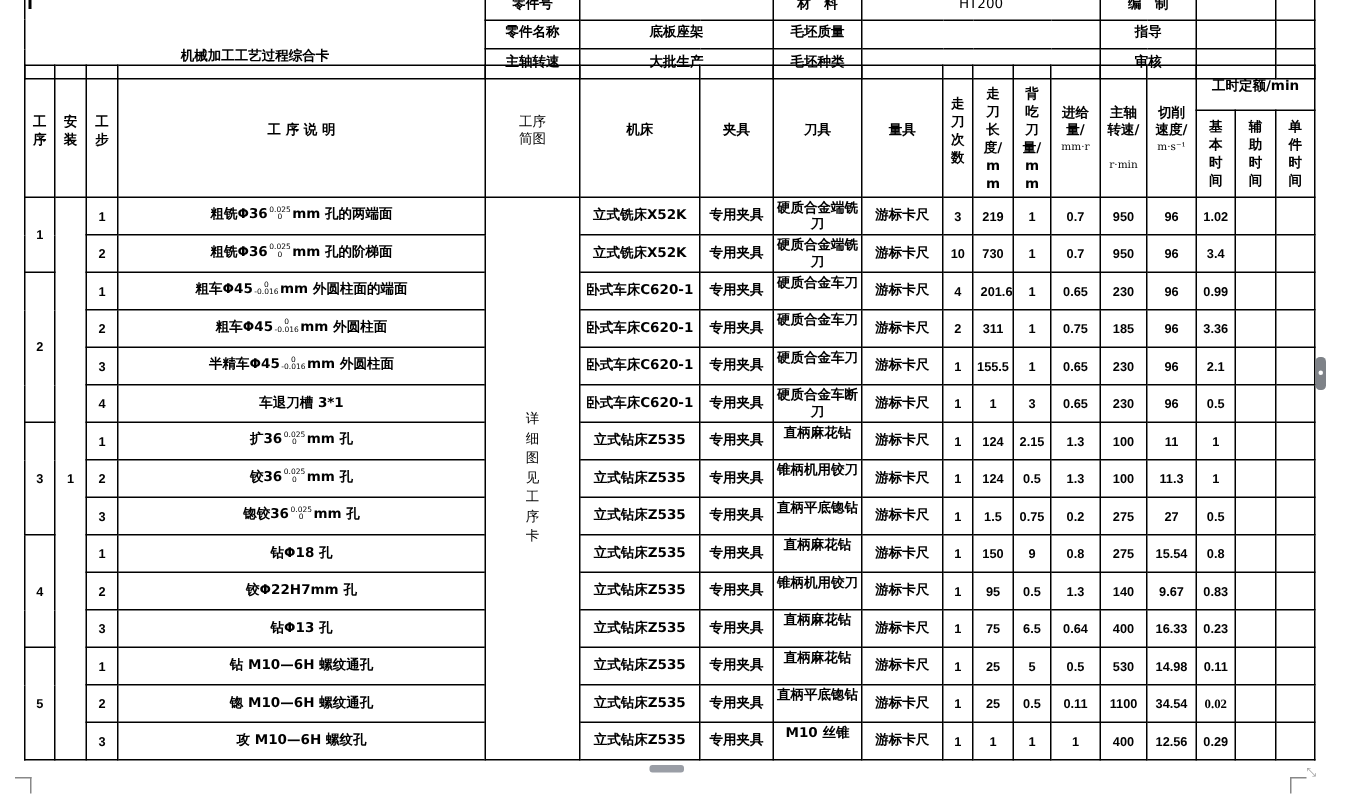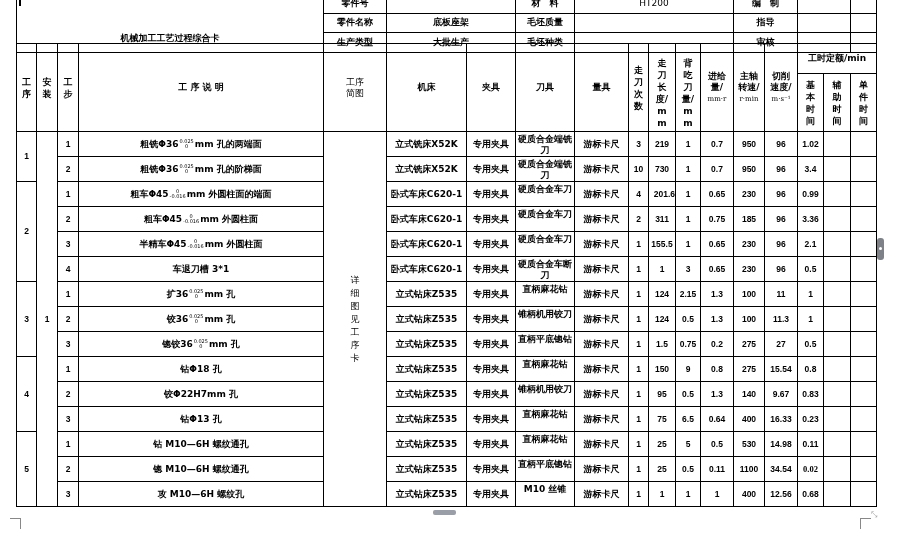--- a/index.html
+++ b/index.html
@@ -63,21 +63,21 @@
     <tr>
       <td>零件名称</td>
       <td colspan="2">底板座架</td>
       <td>毛坯质量</td>
       <td colspan="5"></td>
       <td colspan="2">指导</td>
       <td colspan="2"></td>
       <td></td>
     </tr>
     <tr>
-      <td>生产类型</td>
+      <td>主轴转速</td>
       <td colspan="2">大批生产</td>
       <td>毛坯种类</td>
       <td colspan="5"></td>
       <td colspan="2">审核</td>
       <td colspan="2"></td>
       <td></td>
     </tr>
   </tbody>
     </table>
 
@@ -114,21 +114,21 @@
         <td rowspan="2">刀具</td>
         <td rowspan="2">量具</td>
         <td rowspan="2"><span class="stack">走刀次数</span></td>
         <td rowspan="2" style="vertical-align:bottom;padding-bottom:2px;"><span class="stack" style="width:14px;">走刀长度/mm</span></td>
         <td rowspan="2" style="vertical-align:bottom;padding-bottom:2px;"><span class="stack" style="width:14px;">背吃刀量/mm</span></td>
         <td rowspan="2">
           <span class="wrap2" style="width:22px;margin:0 auto;">进给量/</span>
           <span class="unit">mm·r</span>
         </td>
         <td rowspan="2">
-          <span class="wrap2" style="width:22px;margin:0 auto;">主轴转速/</span>
+          <span class="wrap2" style="width:22px;margin:12px auto;">主轴转速/</span>
           <span class="unit">r·min</span>
         </td>
         <td rowspan="2">
           <span class="wrap2" style="width:22px;margin:0 auto;">切削速度/</span>
           <span class="unit">m·s⁻¹</span>
         </td>
         <td colspan="3">工时定额/min</td>
       </tr>
       <tr style="height:58px;">
         <td><span class="stack">基本时间</span></td>
@@ -412,21 +412,21 @@
           <td>立式钻床Z535</td>
           <td>专用夹具</td>
           <td class="tl">M10 丝锥</td>
           <td>游标卡尺</td>
           <td class="num">1</td>
           <td class="num" style="word-break:break-all;">1</td>
           <td class="num">1</td>
           <td class="num">1</td>
           <td class="num">400</td>
           <td class="num">12.56</td>
-          <td class="num" style="word-break:break-all;padding:0 4px;">0.68</td>
+          <td class="num" style="word-break:break-all;padding:0 4px;">0.29</td>
           <td class="num"></td>
           <td class="num"></td>
         </tr>
       </tbody>
   </table>
 
   <div class="side-handle"></div>
   <div class="handle" style="left:433px;top:510px;width:23px;height:5px;"></div>
   <div class="resize-icon">⤡</div>
   <div class="cornermark" style="left:10px;top:518px;border-width:1px 1px 0 0;"></div>

